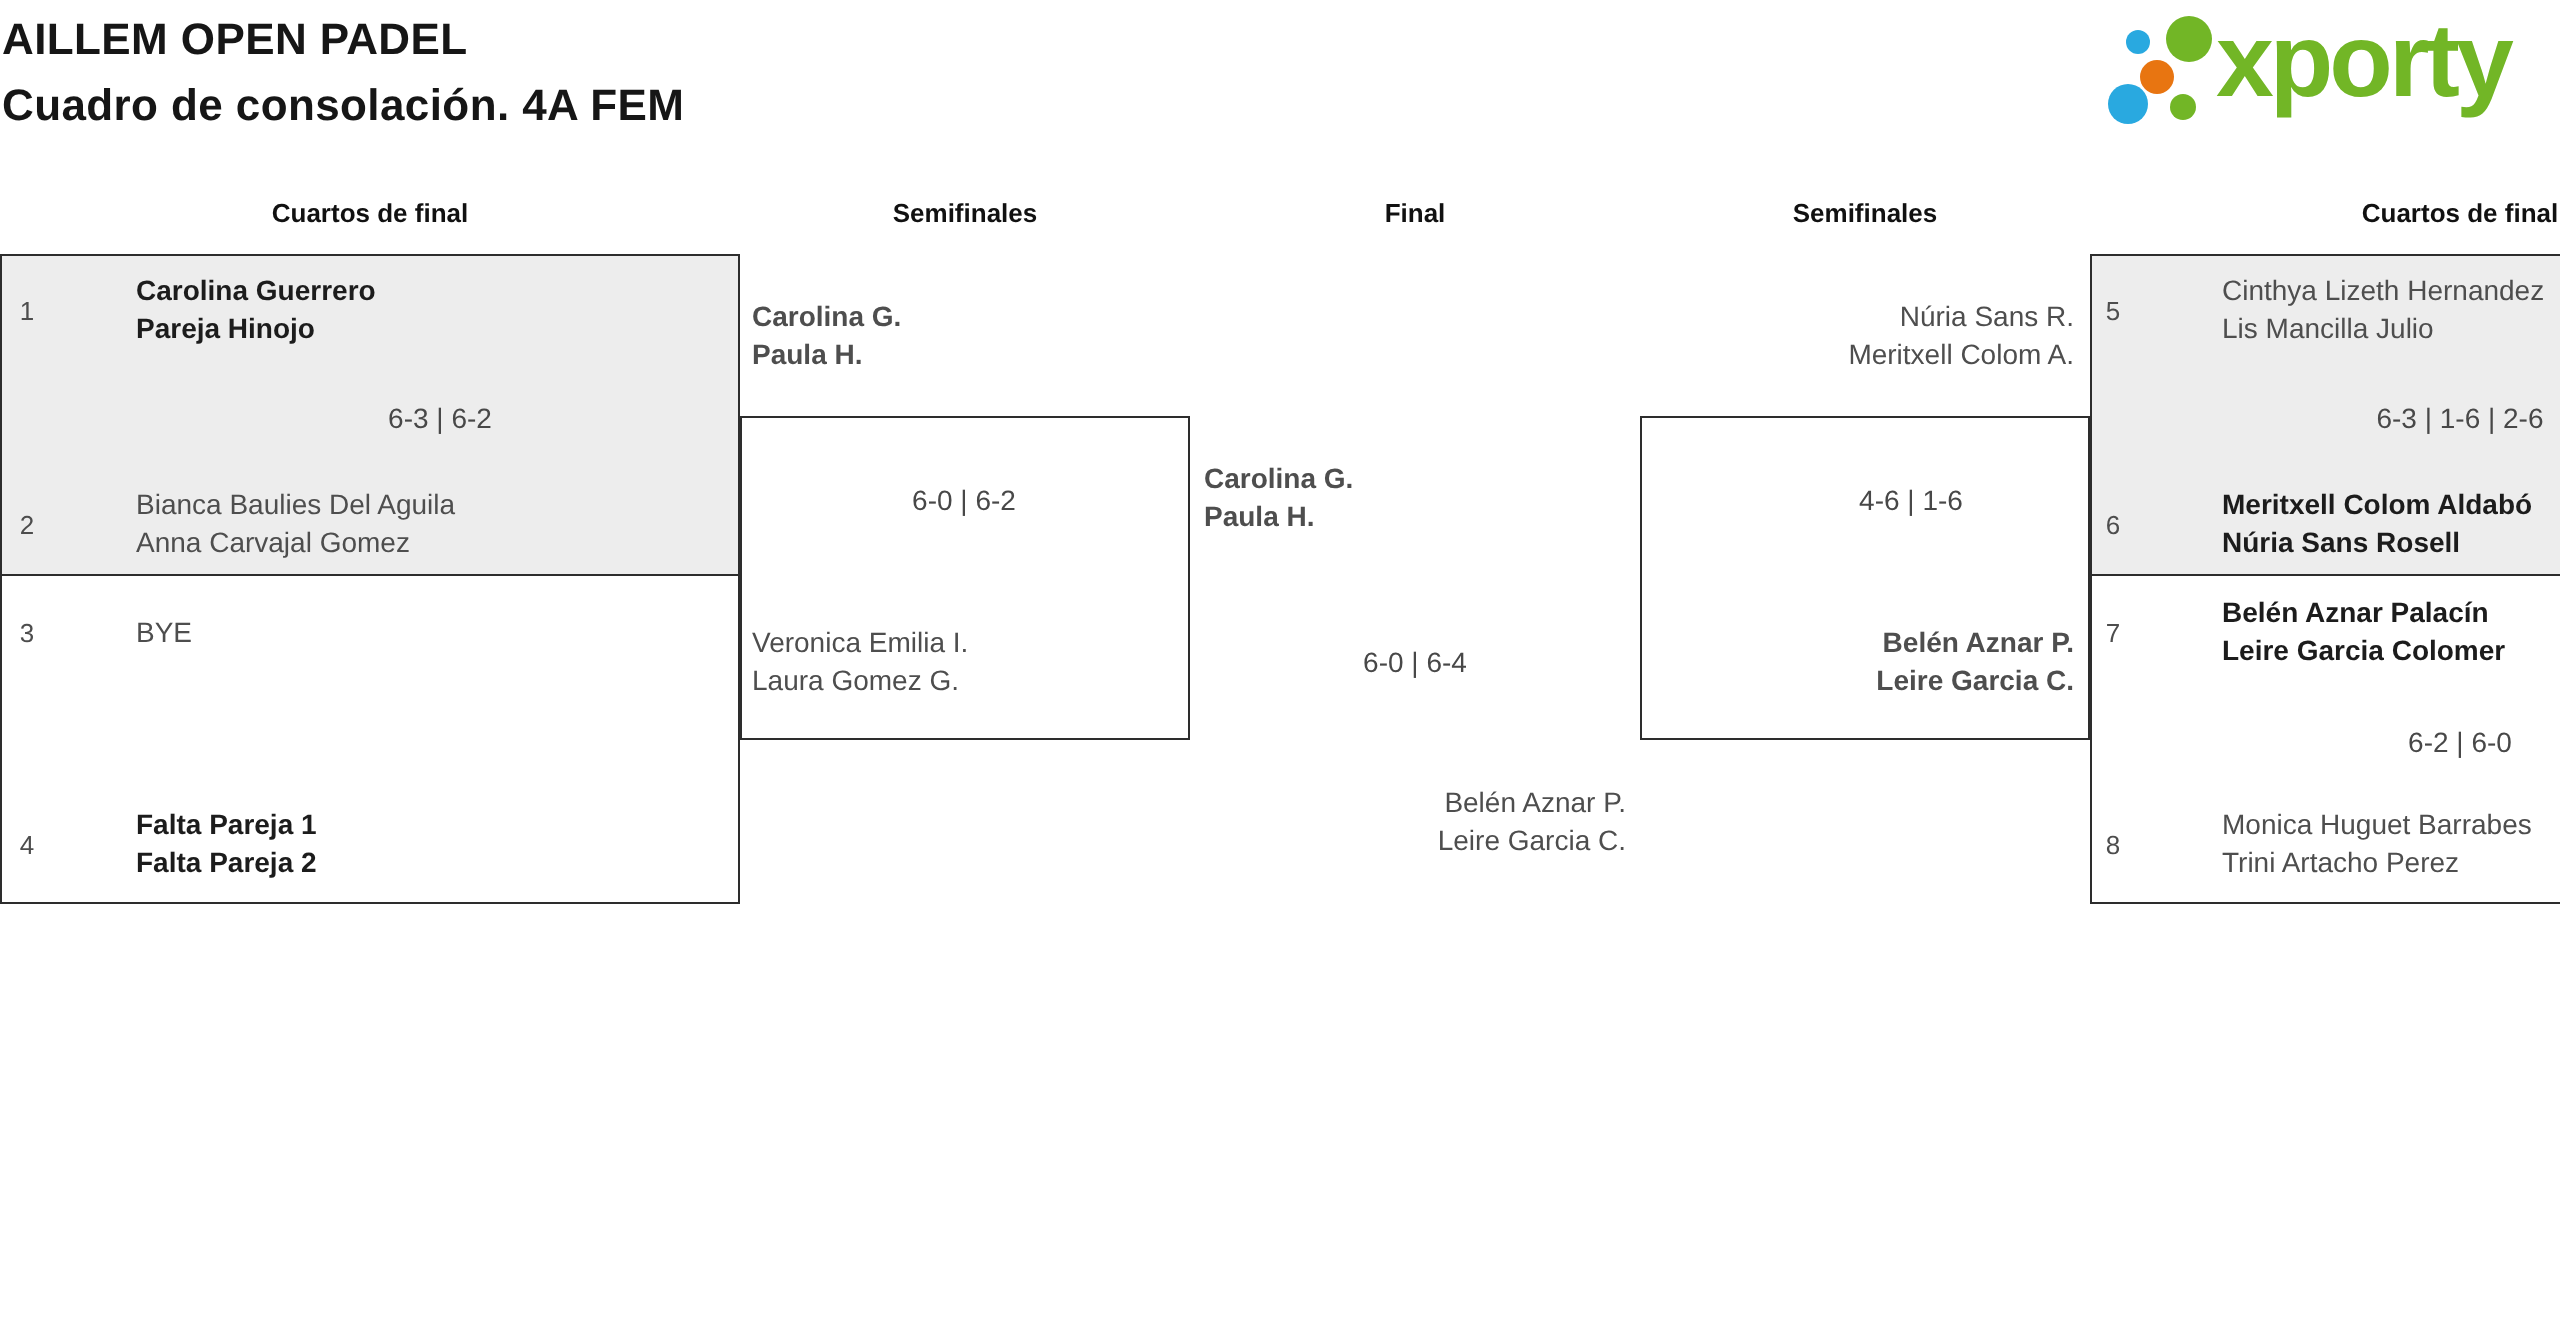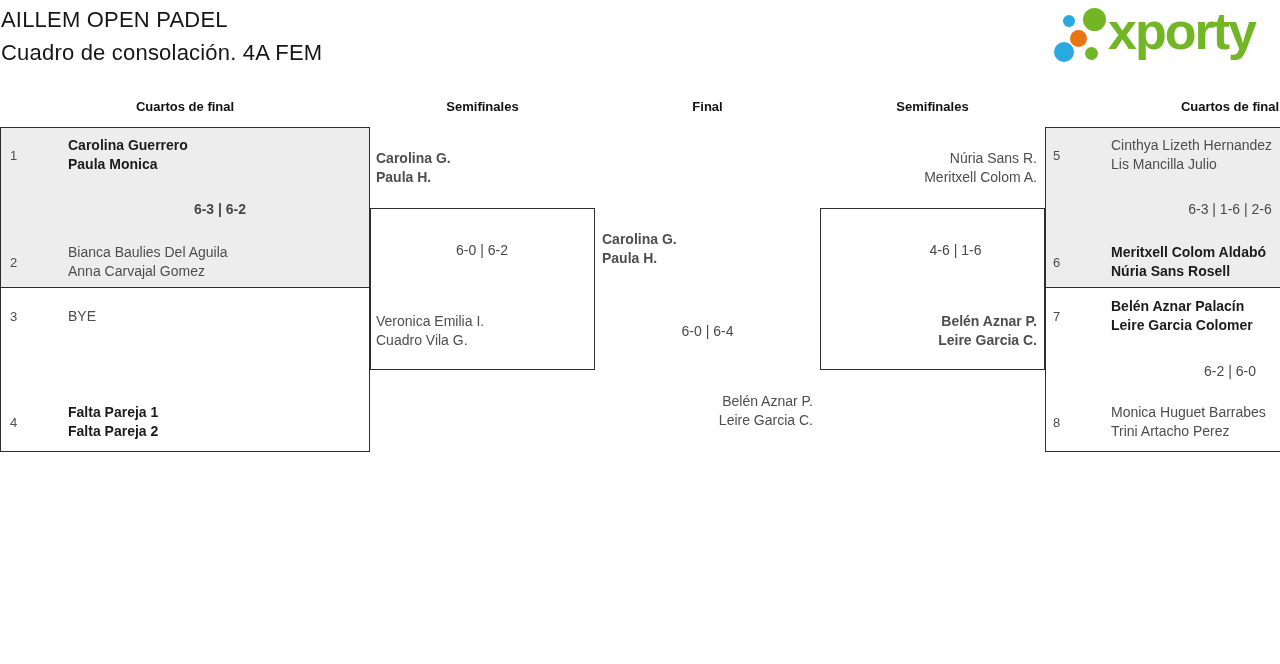--- a/index.html
+++ b/index.html
@@ -9,21 +9,21 @@
     background: #ffffff;
     font-family: "Liberation Sans", sans-serif;
     position: relative;
     color: #212121;
   }
   .abs { position: absolute; }
 
   
   .title {
     left: 1px; top: 3px;
-    font-size: 22px; font-weight: normal;
+    font-size: 22px; font-weight: bold;
     line-height: 33px; color: #161616;
     letter-spacing: 0.2px;
     white-space: nowrap;
   }
   .title .t-line { display: block; }
 
   
   .logo-dot { border-radius: 50%; }
   .logo-text {
     left: 1108px; top: 1px;
@@ -104,24 +104,24 @@
 <div class="abs box" style="left:0;top:287px;width:370px;height:165px;"></div>
 <div class="abs box" style="left:370px;top:208px;width:225px;height:162px;"></div>
 <div class="abs box" style="left:820px;top:208px;width:225px;height:162px;"></div>
 <div class="abs box gray" style="left:1045px;top:127px;width:370px;height:161px;"></div>
 <div class="abs box" style="left:1045px;top:287px;width:370px;height:165px;"></div>
 
 <div class="abs team-row" style="left:6px;top:136px;">
   <span class="seed">1</span>
   <span class="names winner">
     <span class="ln">Carolina Guerrero</span>
-    <span class="ln">Paula Monica</span>
-  </span>
-</div>
-<div class="abs score" style="left:0;top:200px;width:440px;font-weight:bold;">6-3 | 6-2</div>
+    <span class="ln">Pareja Hinojo</span>
+  </span>
+</div>
+<div class="abs score" style="left:0;top:200px;width:440px;">6-3 | 6-2</div>
 <div class="abs team-row" style="left:6px;top:243px;">
   <span class="seed">2</span>
   <span class="names">
     <span class="ln">Bianca Baulies Del Aguila</span>
     <span class="ln">Anna Carvajal Gomez</span>
   </span>
 </div>
 
 <div class="abs team-row" style="left:6px;top:297px;">
   <span class="seed">3</span>
@@ -138,21 +138,21 @@
   </span>
 </div>
 
 <div class="abs label winner" style="left:376px;top:149px;">
   <span class="ln">Carolina G.</span>
   <span class="ln">Paula H.</span>
 </div>
 <div class="abs score" style="left:370px;top:241px;width:224px;">6-0 | 6-2</div>
 <div class="abs label" style="left:376px;top:312px;">
   <span class="ln">Veronica Emilia I.</span>
-  <span class="ln">Cuadro Vila G.</span>
+  <span class="ln">Laura Gomez G.</span>
 </div>
 
 <div class="abs label winner" style="left:602px;top:230px;">
   <span class="ln">Carolina G.</span>
   <span class="ln">Paula H.</span>
 </div>
 <div class="abs score" style="left:595px;top:322px;width:225px;">6-0 | 6-4</div>
 <div class="abs label right" style="left:595px;top:392px;width:218px;">
   <span class="ln">Belén Aznar P.</span>
   <span class="ln">Leire Garcia C.</span>

